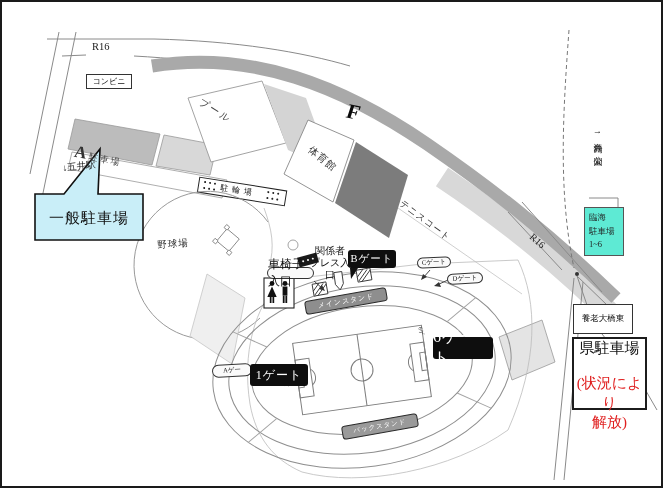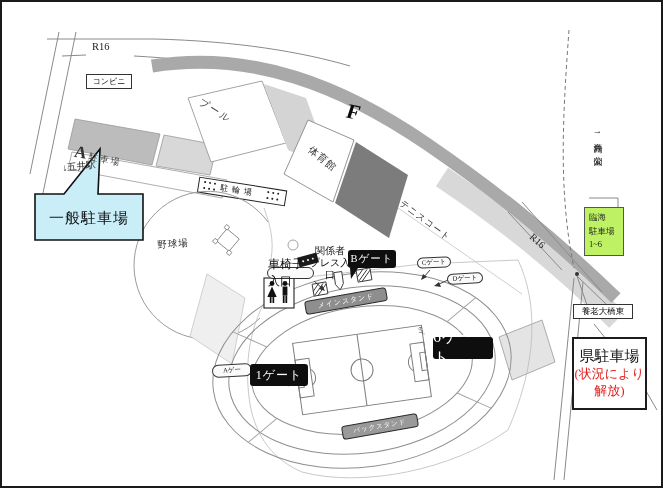--- a/index.html
+++ b/index.html
@@ -26,26 +26,26 @@
     position:absolute;color:#fff;display:flex;align-items:center;justify-content:center;
     letter-spacing:1px;box-sizing:border-box;
   }
   #general-parking-label{
     position:absolute;left:33px;top:196px;width:108px;height:40px;display:flex;
     align-items:center;justify-content:center;font-size:15px;color:#101010;letter-spacing:1px;
   }
   #pref-parking-box{
     position:absolute;left:570px;top:335px;width:75px;height:73px;background:#fff;
     border:2px solid #1c1c1c;display:flex;flex-direction:column;align-items:center;
-    justify-content:center;text-align:center;box-sizing:border-box;
+    justify-content:space-between;text-align:center;box-sizing:border-box;
   }
   #pref-parking-title{font-size:15px;color:#111;}
-  #pref-parking-note{font-size:13px;color:#e02020;white-space:pre-line;line-height:1.3;margin-top:0;}
+  #pref-parking-note{font-size:15px;color:#e02020;white-space:pre-line;line-height:1.3;margin-top:16px;}
   #rinkai-box{
-    position:absolute;left:582px;top:205px;width:40px;background:#bef264;border:1px solid #555;
+    position:absolute;left:582px;top:205px;width:40px;background:#5eead4;border:1px solid #555;
     font-size:8.5px;color:#222;line-height:1.6;padding:3px 2px 3px 4px;white-space:pre-line;box-sizing:border-box;
   }
   #fishing-park{
     position:absolute;left:589px;top:128px;writing-mode:vertical-rl;font-size:9px;
     color:#222;letter-spacing:1px;height:70px;
   }
 </style>
 </head>
 <body>
 
@@ -249,21 +249,21 @@
   <div class="gatelbl" style="left:431px;top:335px;width:60px;height:22px;font-size:16px;">6ゲート</div>
 
   <div id="fishing-park">↑海釣り公園</div>
 
   <div id="rinkai-box">臨海
 駐車場
 1~6</div>
 
   <div class="lbl" style="left:533px;top:229px;font-size:10px;transform:rotate(42deg);transform-origin:left top;">R16</div>
 
-  <div class="boxlbl" style="left:571px;top:302px;width:60px;height:15px;font-size:8.5px;">養老大橋東</div>
+  <div class="boxlbl" style="left:571px;top:302px;width:60px;height:30px;font-size:8.5px;">養老大橋東</div>
 
   <div id="pref-parking-box">
     <div id="pref-parking-title">県駐車場</div>
     <div id="pref-parking-note">(状況により
 解放)</div>
   </div>
 
 </div>
 
 </body></html>

